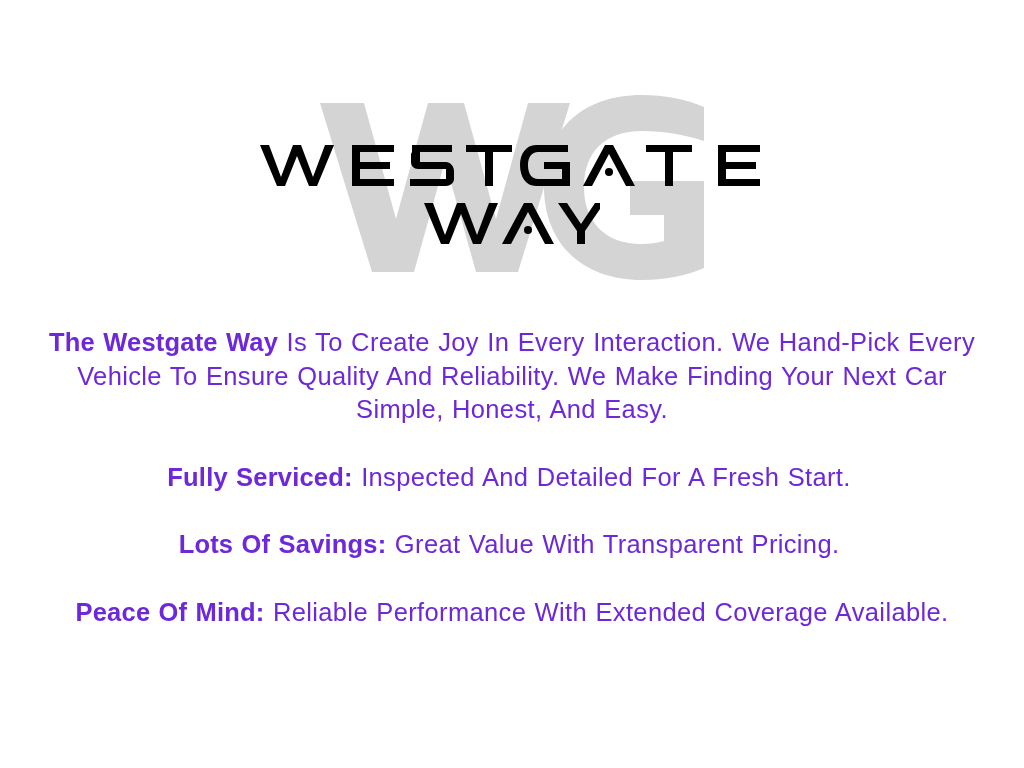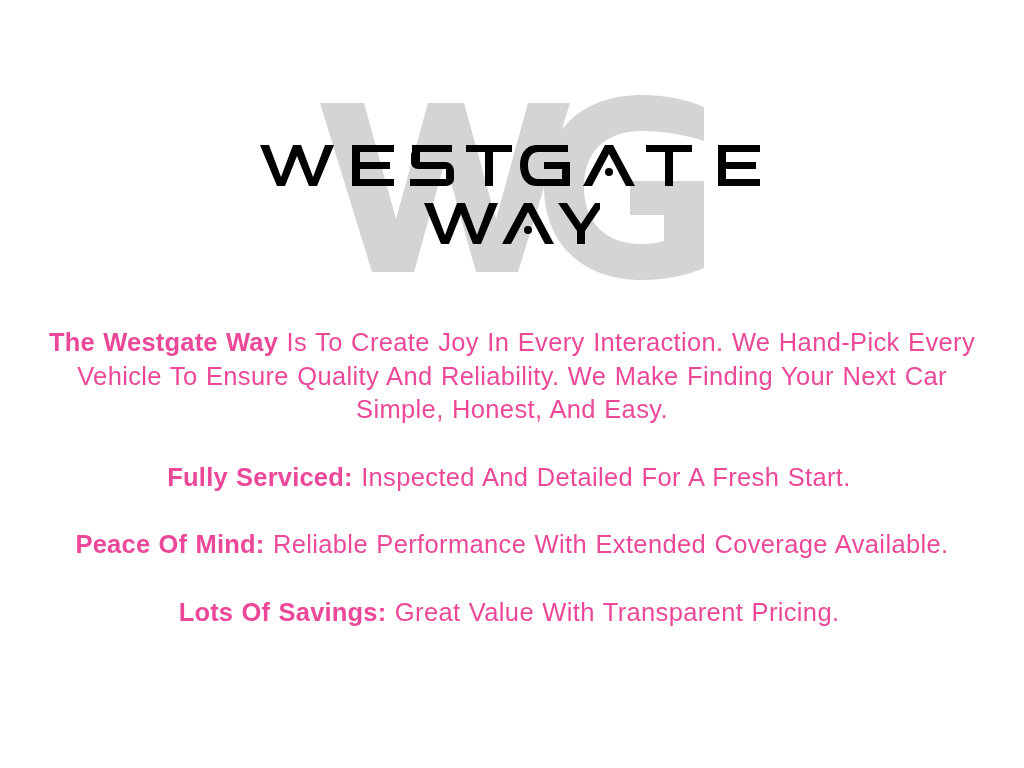--- a/index.html
+++ b/index.html
@@ -76,21 +76,21 @@
     position: absolute;
     left: 0;
     top: 326px;
     width: 1024px;
     text-align: center;
   }
   .para {
     margin: 0;
     padding: 0 18px;
     text-align: center;
-    color: #ec4899;
+    color: #6d28d9;
     font-family: "Liberation Sans", sans-serif;
     font-size: 25.5px;
     line-height: 33.5px;
     letter-spacing: 0.35px;
     font-weight: 400;
     word-spacing: 1px;
   }
   .para b,
   .para strong,
   .lead {
@@ -169,19 +169,19 @@
 
     </div>
   </div>
 
   <div class="copy">
 
     <p class="para p-intro"><span class="lead">The Westgate Way</span><span> Is To Create Joy In Every Interaction. We Hand-Pick Every Vehicle To Ensure Quality And Reliability. We Make Finding Your Next Car Simple, Honest, And Easy.</span></p>
 
     <p class="para p-serviced"><span class="lead">Fully Serviced:</span><span> Inspected And Detailed For A Fresh Start.</span></p>
 
+    <p class="para p-savings"><span class="lead">Lots Of Savings:</span><span> Great Value With Transparent Pricing.</span></p>
+
     <p class="para p-peace"><span class="lead">Peace Of Mind:</span><span> Reliable Performance With Extended Coverage Available.</span></p>
-
-    <p class="para p-savings"><span class="lead">Lots Of Savings:</span><span> Great Value With Transparent Pricing.</span></p>
 
   </div>
 
 </div>
 
 </body></html>

